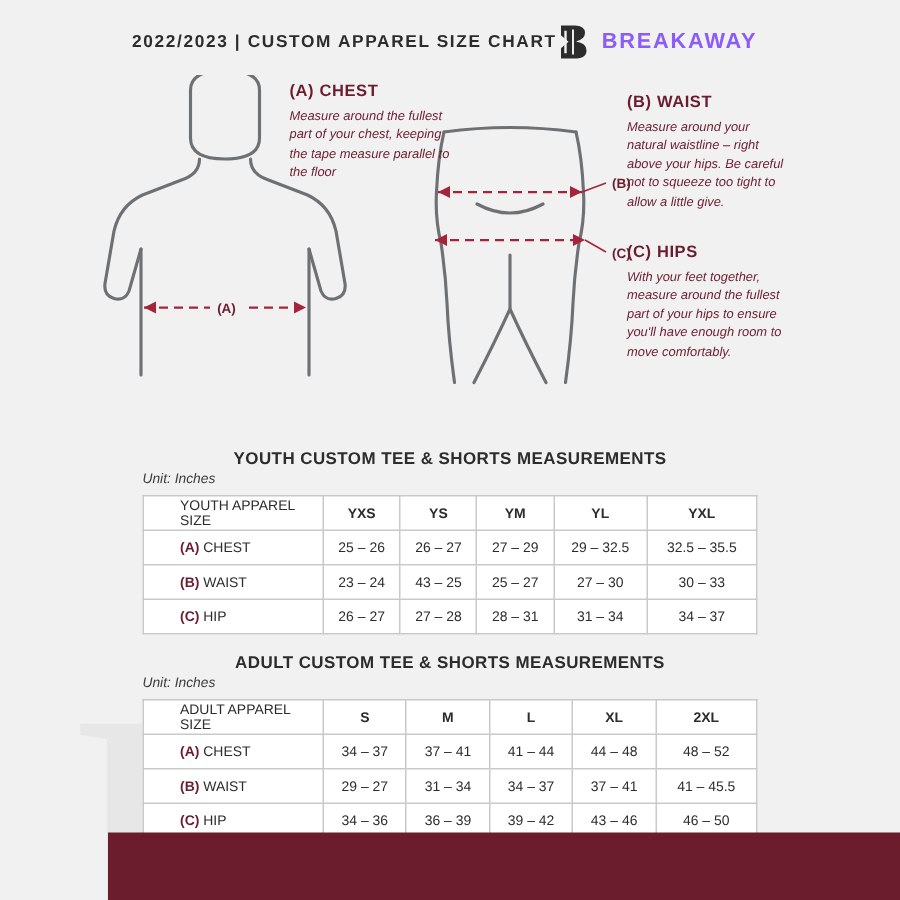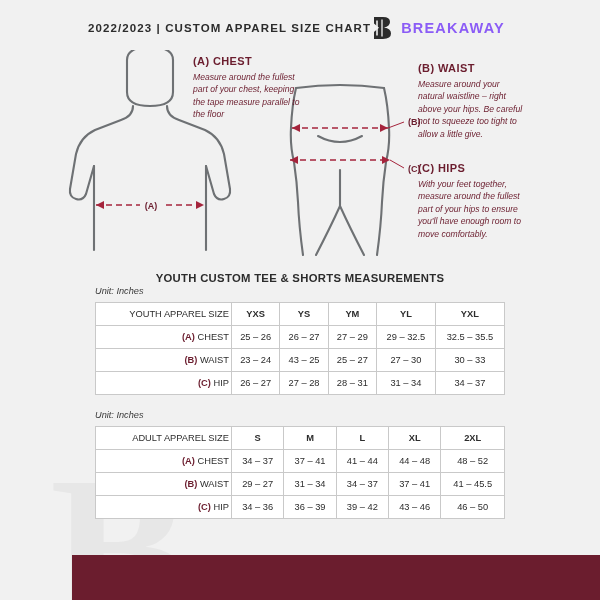--- a/index.html
+++ b/index.html
@@ -92,21 +92,21 @@
     font-size: 8.6px;
     font-style: italic;
     line-height: 1.45;
     color: #6b1d2e;
   }
   .ann-chest { left: 193px; top: 5px; width: 115px; }
   .ann-waist { left: 418px; top: 12px; width: 110px; }
   .ann-hips  { left: 418px; top: 112px; width: 115px; }
 
   
-  .table-block { position: absolute; left: 95px; width: 410px; }
+  .table-block { position: absolute; left: 95px; width: 410px; margin-top: 28px; }
   .tb-youth { top: 272px; }
   .tb-adult { top: 408px; }
 
   .tbl-title {
     text-align: center;
     font-size: 11.3px;
     font-weight: 700;
     letter-spacing: 0.3px;
     color: #2c2c2c;
   }
@@ -126,23 +126,23 @@
   th, td {
     border: 1px solid #c9c9c9;
     height: 23px;
     font-size: 9.3px;
     color: #2c2c2c;
     text-align: center;
     font-weight: 400;
     padding: 0 2px;
   }
   th.rowhead, td.rowhead {
-    text-align: right;
-    padding-left: 7px;
-    width: 136px;
+    text-align: left;
+    padding-left: 24px;
+    width: 120px;
   }
   th.rowhead { font-weight: 400; }
   th.colhead { font-weight: 700; }
   .lbl { color: #6b1d2e; font-weight: 700; }
 
   .lead-svg { position: absolute; left:0; top:0; }
 </style>
 </head>
 <body>
 
@@ -264,20 +264,21 @@
             <td>27 – 28</td>
             <td>28 – 31</td>
             <td>31 – 34</td>
             <td>34 – 37</td>
           </tr>
         </tbody>
       </table>
     </div>
 
     <div class="table-block tb-adult">
+      <div class="tbl-title">ADULT CUSTOM TEE &amp; SHORTS MEASUREMENTS</div>
       <div class="tbl-unit">Unit: Inches</div>
       <table>
         <thead>
           <tr>
             <th class="rowhead">ADULT APPAREL SIZE</th>
             <th class="colhead">S</th>
             <th class="colhead">M</th>
             <th class="colhead">L</th>
             <th class="colhead">XL</th>
             <th class="colhead">2XL</th>

